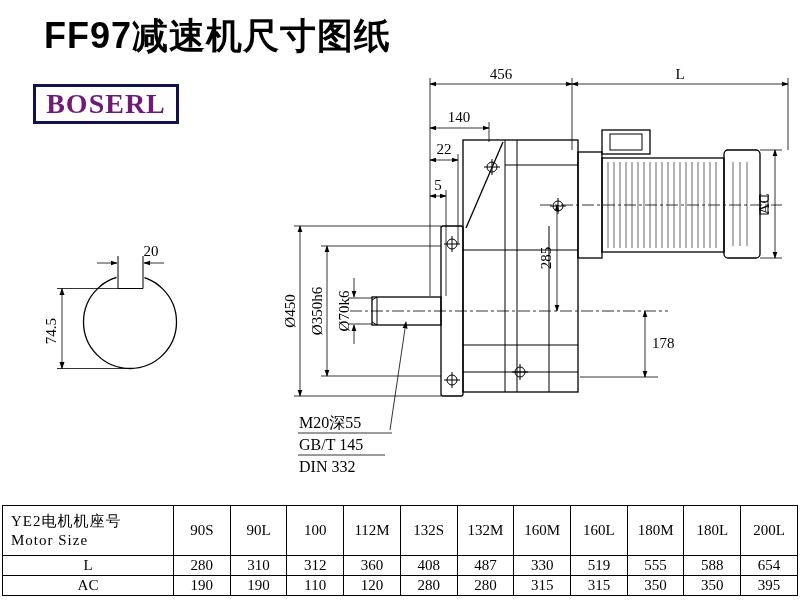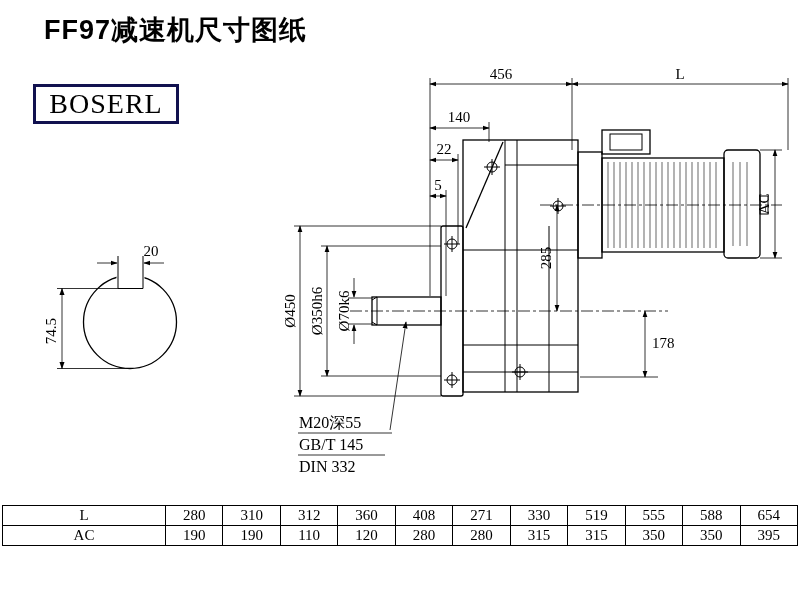--- a/index.html
+++ b/index.html
@@ -1,22 +1,22 @@
 <!DOCTYPE html>
 <html><head>
 <meta charset="utf-8">
 <style>
   html,body{margin:0;padding:0}
   body{width:800px;height:616px;position:relative;background:#fff;overflow:hidden;
        font-family:"Liberation Serif",serif;color:#000}
   #page-title{position:absolute;left:44px;top:12px;font-family:"Liberation Sans",sans-serif;
-       font-weight:bold;font-size:27px;letter-spacing:1px;white-space:nowrap}
+       font-weight:bold;font-size:36px;letter-spacing:1px;white-space:nowrap}
   #logo-box{position:absolute;left:33px;top:84px;width:140px;height:34px;border:3px solid #11114f;
        display:flex;align-items:center;justify-content:center;font-family:"Liberation Serif",serif;
-       font-weight:normal;font-size:28px;color:#000000;letter-spacing:1px}
+       font-weight:bold;font-size:28px;color:#701a75;letter-spacing:1px}
   #drawing{position:absolute;left:0;top:0}
   .ol{stroke:#000;stroke-width:1.3;fill:none}
   .mid{stroke:#000;stroke-width:1;fill:none}
   .thin{stroke:#000;stroke-width:0.8;fill:none}
   .fin{stroke:#000;stroke-width:0.6;fill:none}
   .cl{stroke:#000;stroke-width:0.8;fill:none;stroke-dasharray:12 3 3 3}
   text{fill:#000;font-family:"Liberation Serif",serif}
   .dtxt{font-size:15px}
   .dtxt2{font-size:16px}
   #dim-table{position:absolute;left:2px;top:505px;width:796px;border-collapse:collapse;
@@ -197,28 +197,45 @@
   <text class="dtxt" x="349" y="311" text-anchor="middle" transform="rotate(-90 349 311)">Ø70k6</text>
   <text class="dtxt" x="151" y="256" text-anchor="middle">20</text>
   <text class="dtxt" x="56" y="331" text-anchor="middle" transform="rotate(-90 56 331)">74.5</text>
   <text class="dtxt2" x="299" y="428">M20深55</text>
   <text class="dtxt2" x="299" y="450">GB/T 145</text>
   <text class="dtxt2" x="299" y="472">DIN 332</text>
 </svg>
 
 <table id="dim-table">
   <tbody>
+      <tr class="hdr" id="hdr-row">
+    <td class="first corner">
+      <div>YE2电机机座号</div>
+      <div>Motor Size</div>
+    </td>
+  <td>90S</td>
+        <td>90L</td>
+        <td>100</td>
+        <td>112M</td>
+        <td>132S</td>
+        <td>132M</td>
+        <td>160M</td>
+        <td>160L</td>
+        <td>180M</td>
+        <td>180L</td>
+        <td>200L</td>
+      </tr>
   <tr id="trow0">
     <td class="first">L</td>
   <td>280</td>
         <td>310</td>
         <td>312</td>
         <td>360</td>
         <td>408</td>
-        <td>271</td>
+        <td>487</td>
         <td>330</td>
         <td>519</td>
         <td>555</td>
         <td>588</td>
         <td>654</td>
       </tr>
   <tr id="trow1">
     <td class="first">AC</td>
   <td>190</td>
         <td>190</td>

